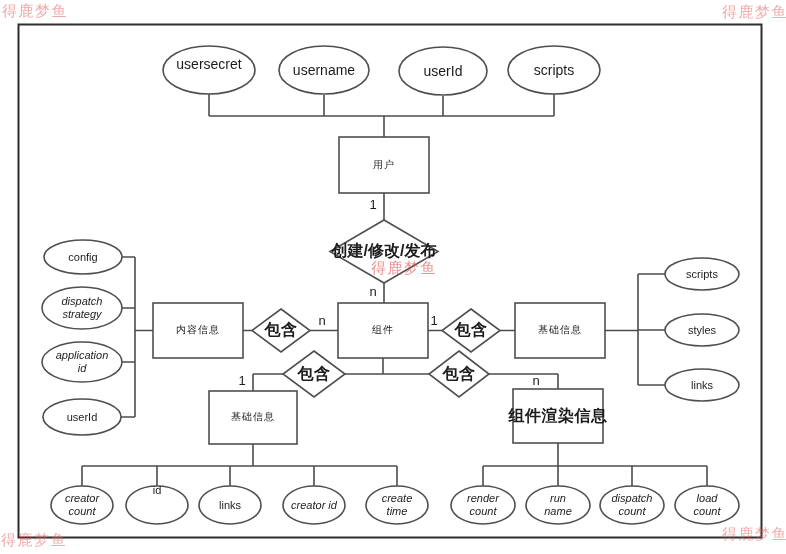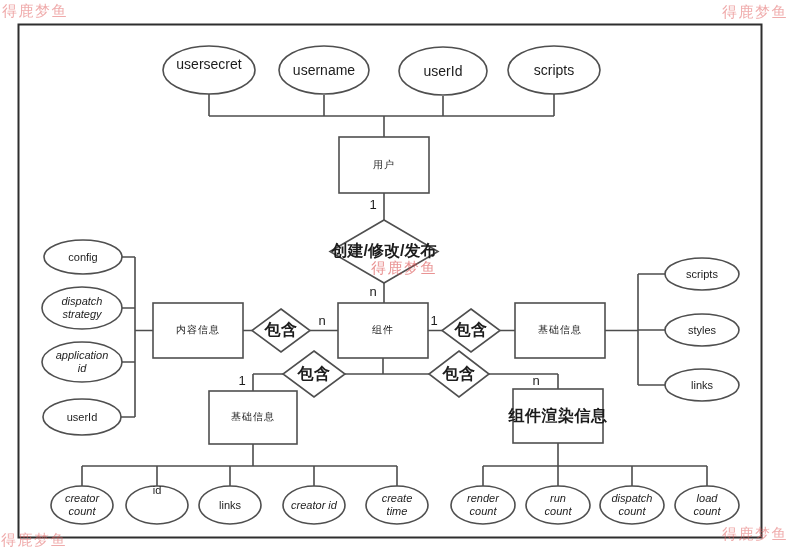--- a/index.html
+++ b/index.html
@@ -133,21 +133,21 @@
 <div class="lbl en-sm" style="left:702px;top:330px">styles</div>
 <div class="lbl en-sm" style="left:702px;top:385px">links</div>
 
 <div class="lbl en-sm wrap" style="left:82px;top:505px;width:52px">creator count</div>
 <div class="lbl en-sm" style="left:157px;top:490px">id</div>
 <div class="lbl en-sm" style="left:230px;top:505px">links</div>
 <div class="lbl en-sm wrap" style="left:314px;top:505px;width:50px">creator id</div>
 <div class="lbl en-sm wrap" style="left:397px;top:505px;width:46px">create time</div>
 
 <div class="lbl en-sm wrap" style="left:483px;top:505px;width:46px">render count</div>
-<div class="lbl en-sm wrap" style="left:558px;top:505px;width:38px">run count</div>
+<div class="lbl en-sm wrap" style="left:558px;top:505px;width:38px">run name</div>
 <div class="lbl en-sm wrap" style="left:632px;top:505px;width:56px">dispatch count</div>
 <div class="lbl en-sm wrap" style="left:707px;top:505px;width:40px">load count</div>
 
 <div class="wm" style="left:2px;top:2px">得鹿梦鱼</div>
 <div class="wm" style="left:722px;top:3px">得鹿梦鱼</div>
 <div class="wm wm-mid" style="left:371px;top:259px">得鹿梦鱼</div>
 <div class="wm" style="left:1px;top:531px">得鹿梦鱼</div>
 <div class="wm" style="left:722px;top:525px">得鹿梦鱼</div>
 
 </body></html>

